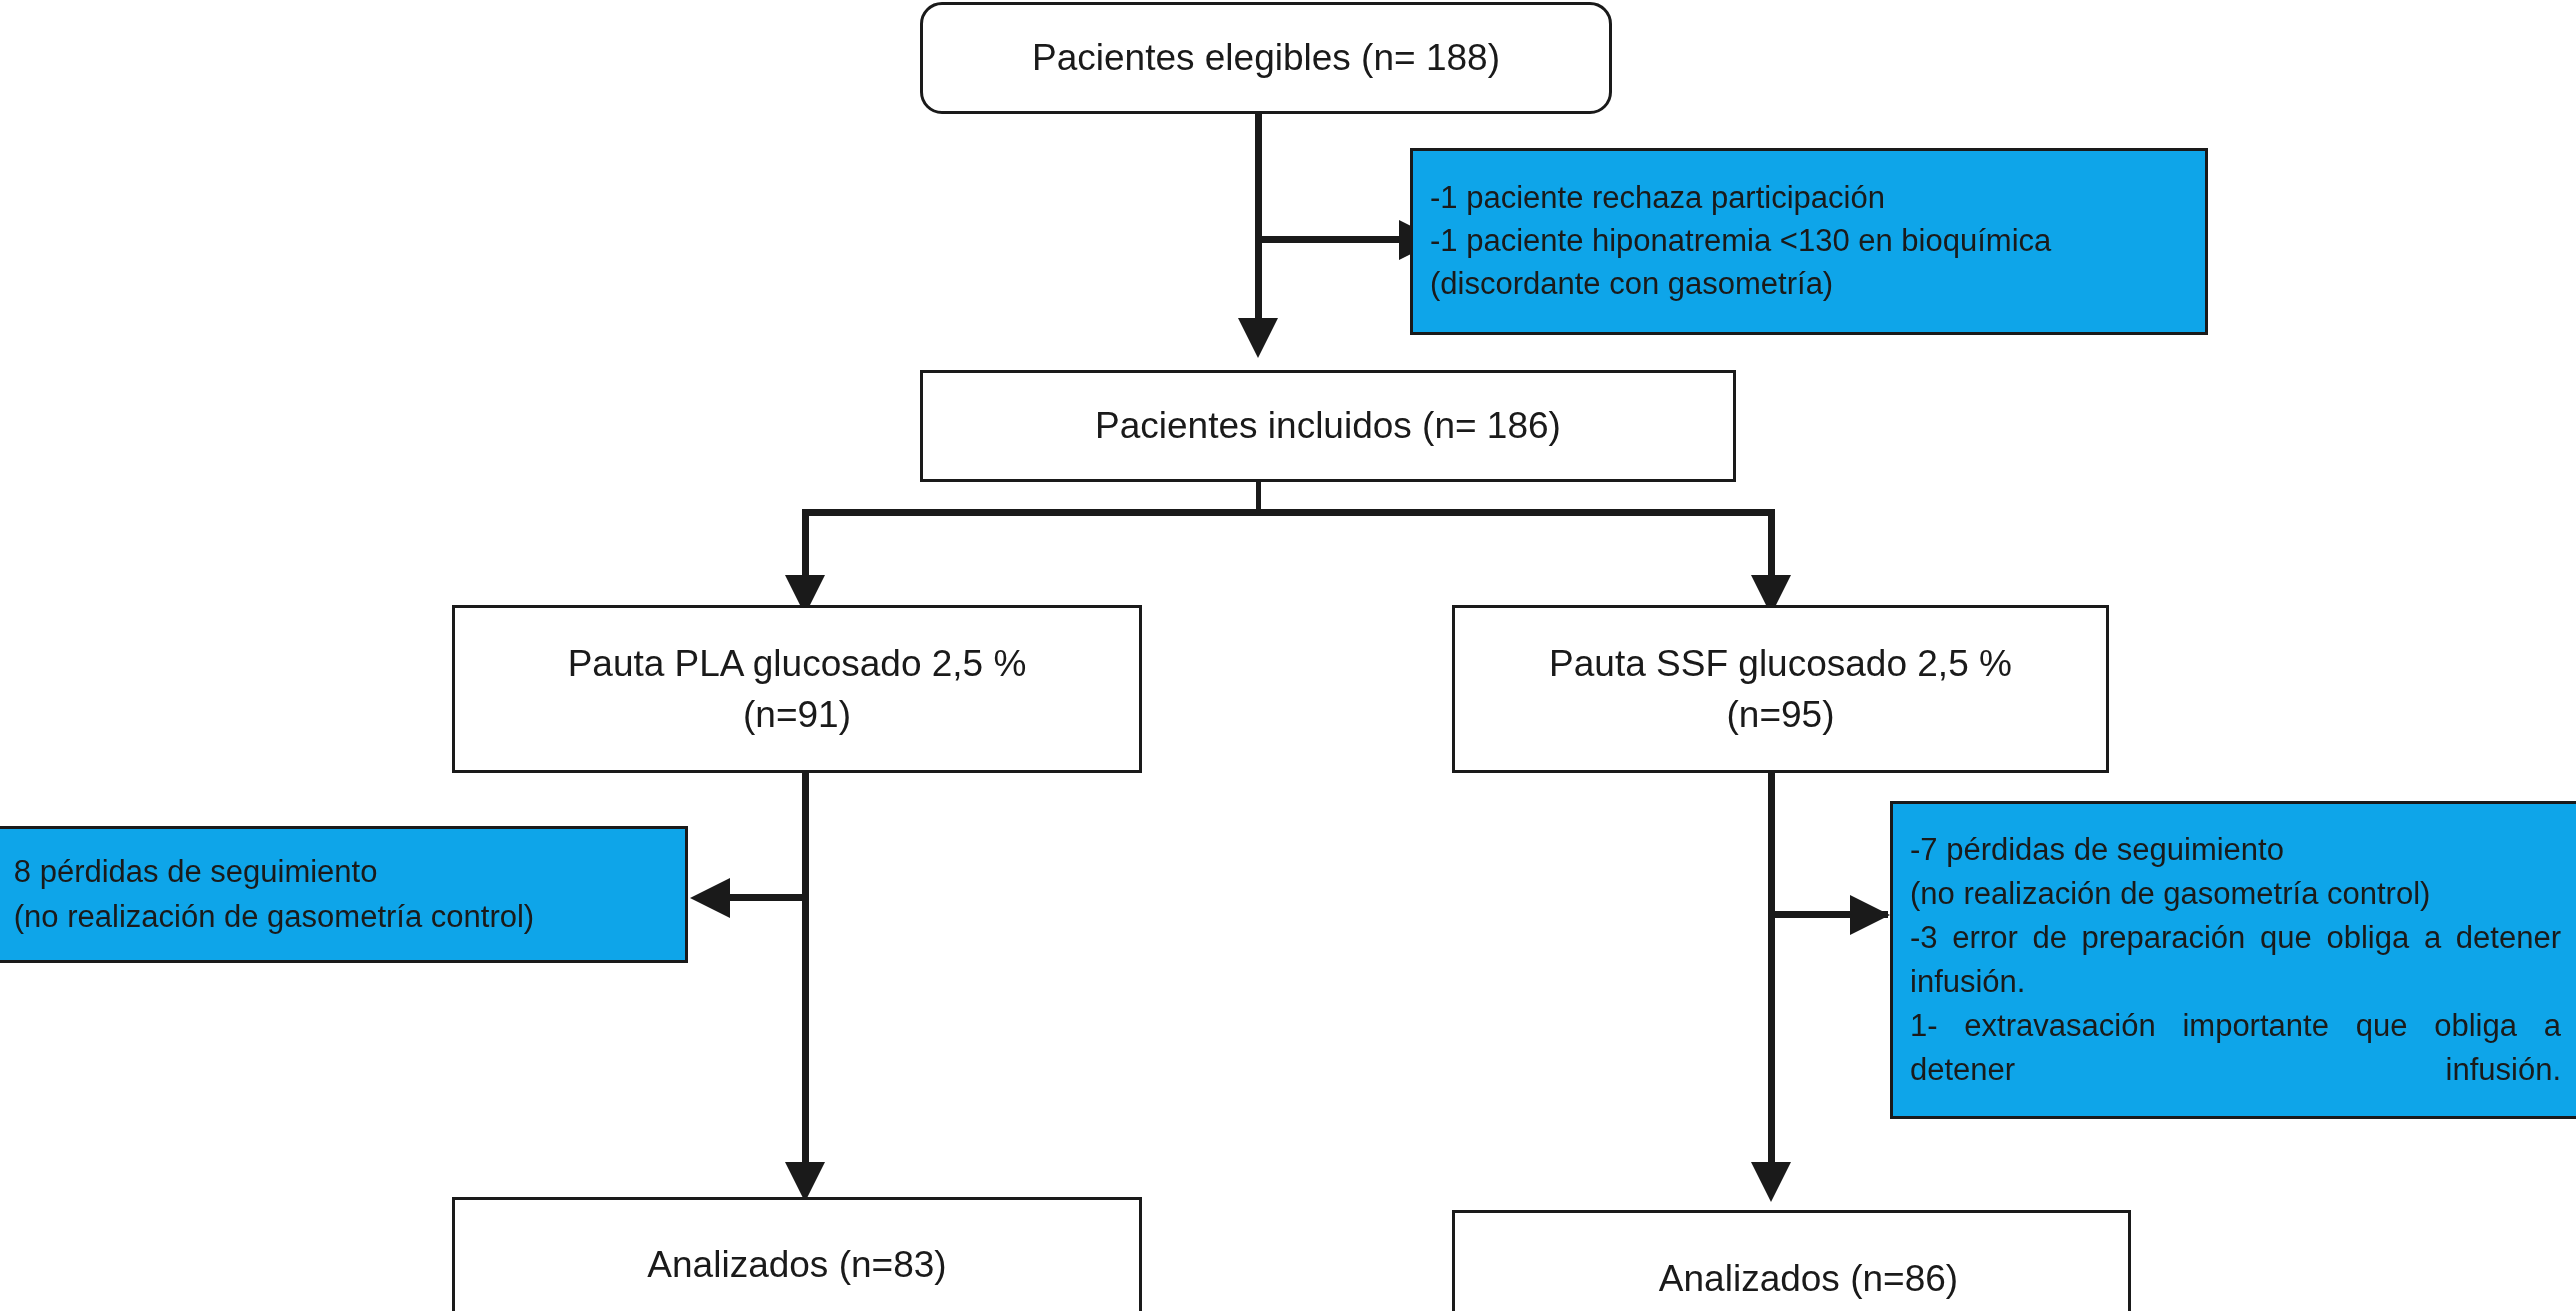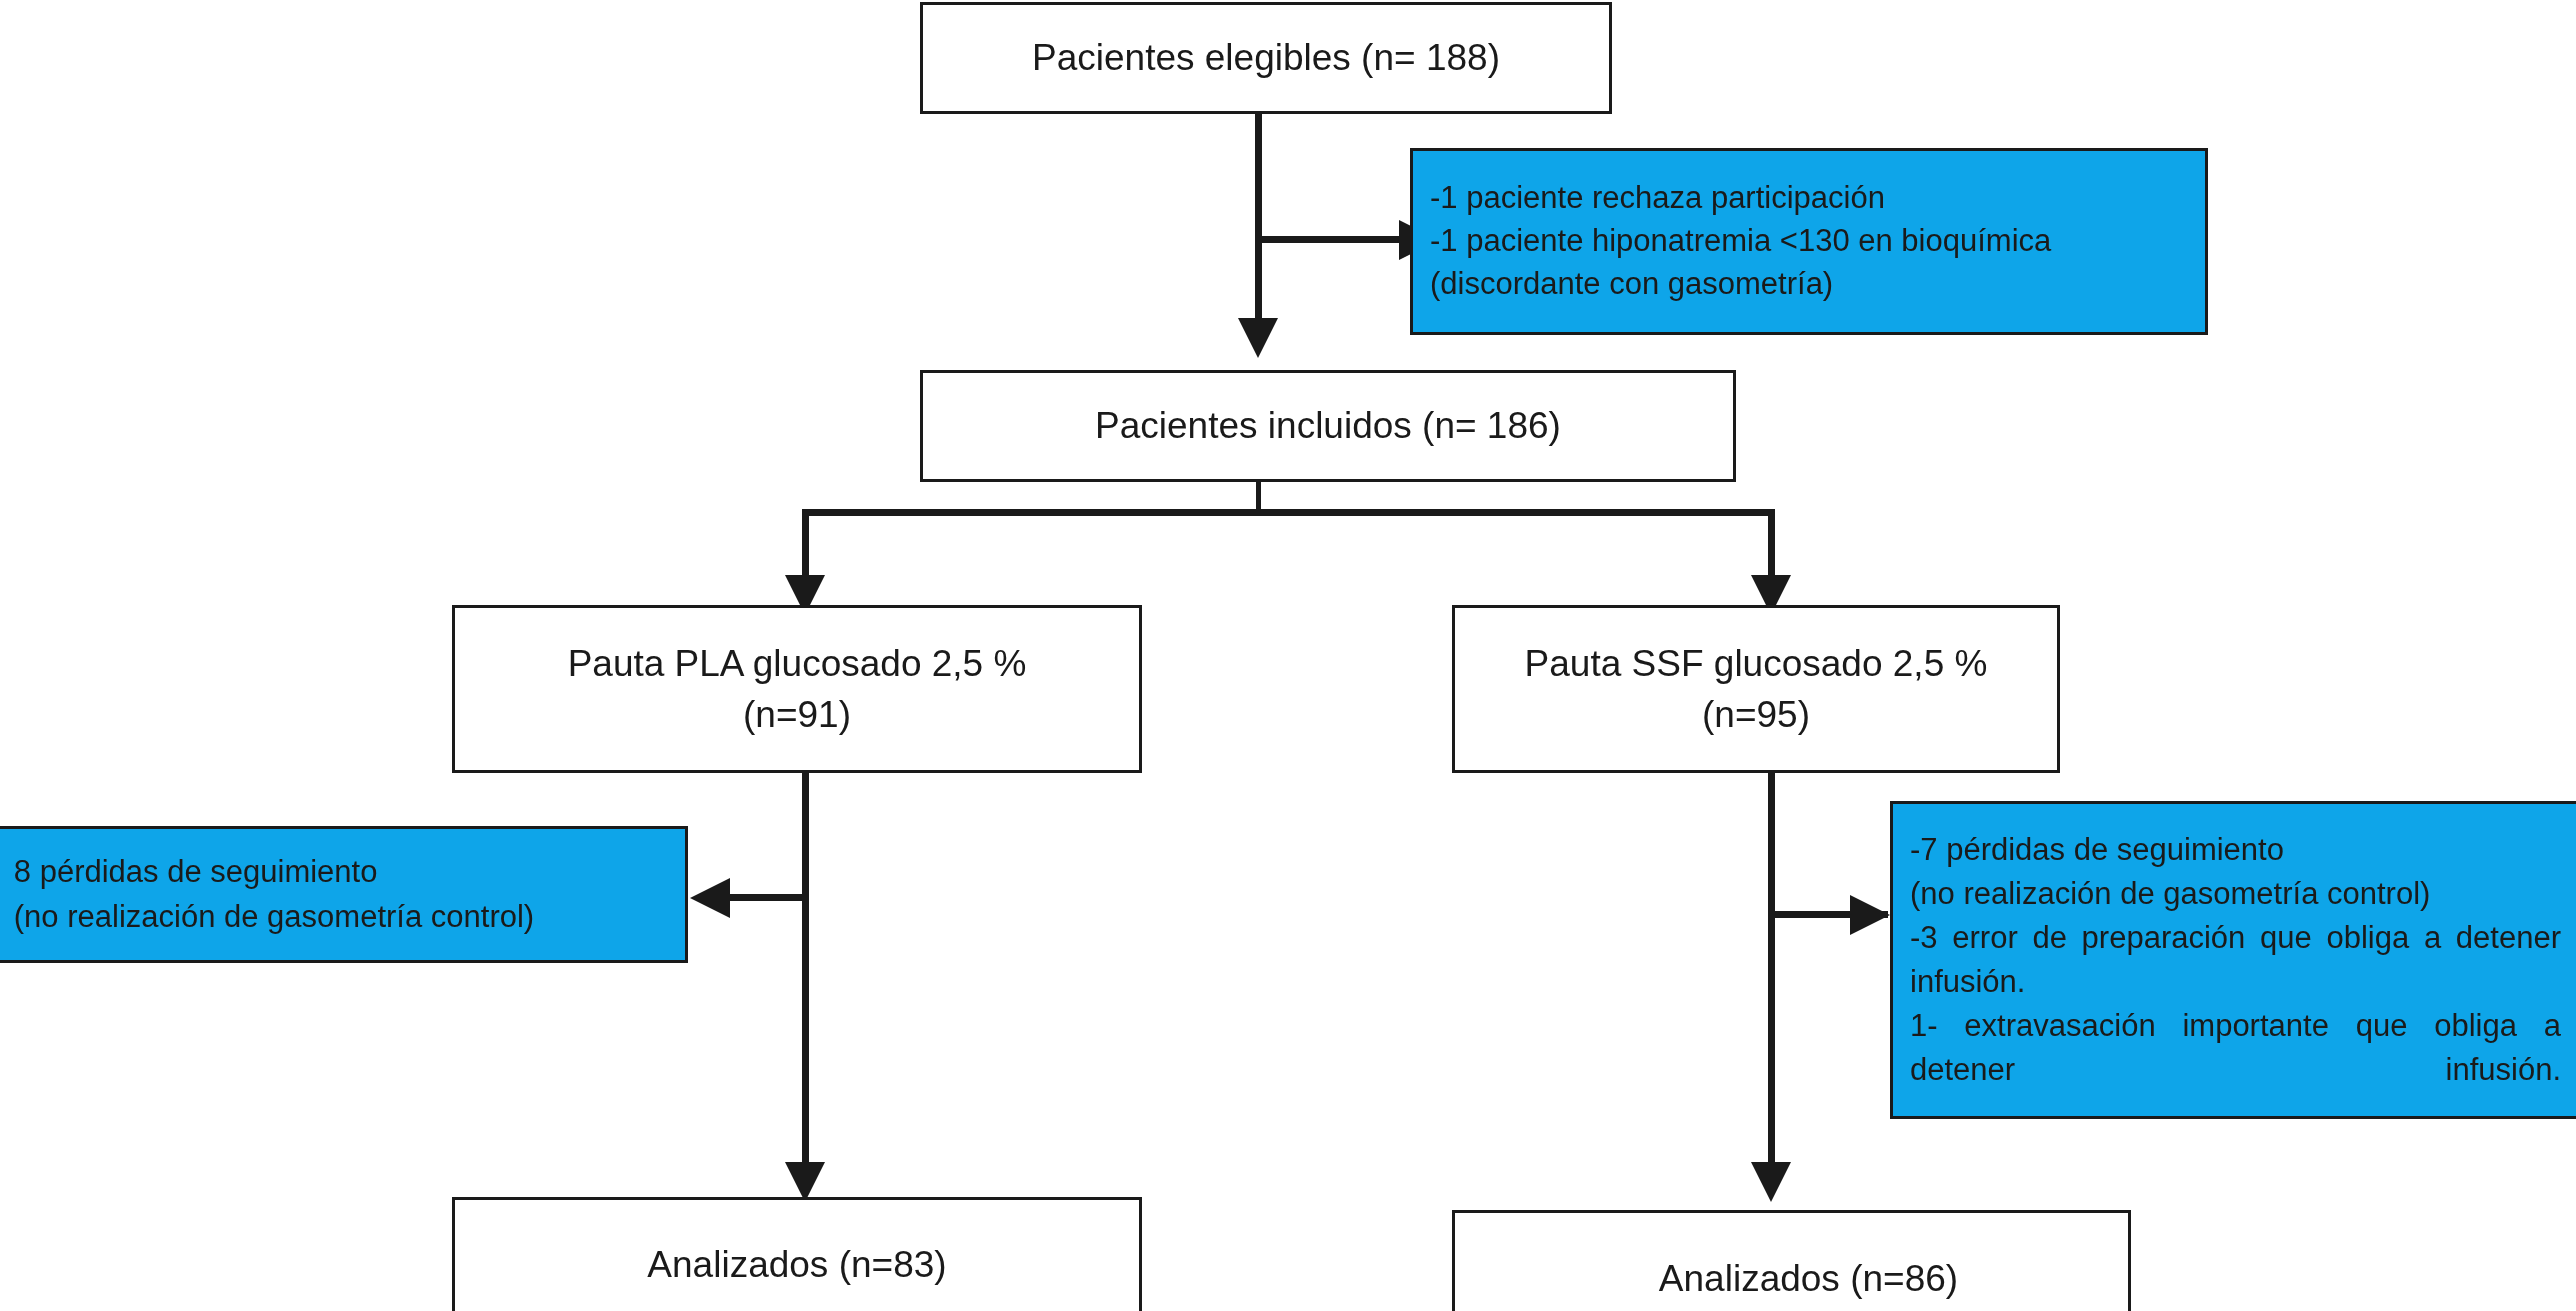--- a/index.html
+++ b/index.html
@@ -93,21 +93,21 @@
     border-bottom: 20px solid transparent;
     border-right: 40px solid #1a1a1a;
     z-index: 2;
   }
 </style>
 </head>
 <body>
 
 <div id="canvas">
 
-  <div class="box center" style="left:920px; top:1.5px; width:692px; height:112px; font-size:37px;">
+  <div class="box center" style="left:920px; top:1.5px; width:692px; height:112px; font-size:37px;border-radius:22px;">
     <span class="box-line">Pacientes elegibles (n= 188)</span>
   </div>
 
   <div class="vline" style="left:1255px; top:114px; height:207px;"></div>
   <div class="arrow-down" style="left:1238px; top:318px;"></div>
 
   <div class="hline" style="left:1258px; top:236px; width:148px;"></div>
   <div class="arrow-right" style="left:1399px; top:220px;"></div>
 
   <div class="note" style="left:1410px; top:148px; width:798px; height:187px; font-size:31px; line-height:1.38; padding:6.2px 17px;">
@@ -136,21 +136,21 @@
   <div class="arrow-down" style="left:785px; top:1162px;"></div>
 
   <div class="hline" style="left:730px; top:894px; width:74px;"></div>
   <div class="arrow-left" style="left:690px; top:878px;"></div>
 
   <div class="note" style="left:-4.6px; top:826px; width:693px; height:137px; font-size:31px; line-height:1.42; padding:4.6px 15.4px;">
     <span class="note-line">8 pérdidas de seguimiento</span>
     <span class="note-line">(no realización de gasometría control)</span>
   </div>
 
-  <div class="box center" style="left:1452px; top:605px; width:608px; height:168px; font-size:37px; line-height:1.38;">
+  <div class="box center" style="left:1452px; top:605px; width:657px; height:168px; font-size:37px; line-height:1.38;">
     <span class="box-line">Pauta SSF glucosado 2,5 %</span>
     <span class="box-line">(n=95)</span>
   </div>
 
   <div class="vline" style="left:1768px; top:772px; height:395px;"></div>
   <div class="arrow-down" style="left:1751px; top:1162px;"></div>
 
   <div class="hline" style="left:1771px; top:911px; width:117px;"></div>
   <div class="arrow-right" style="left:1850px; top:895px;"></div>
 

